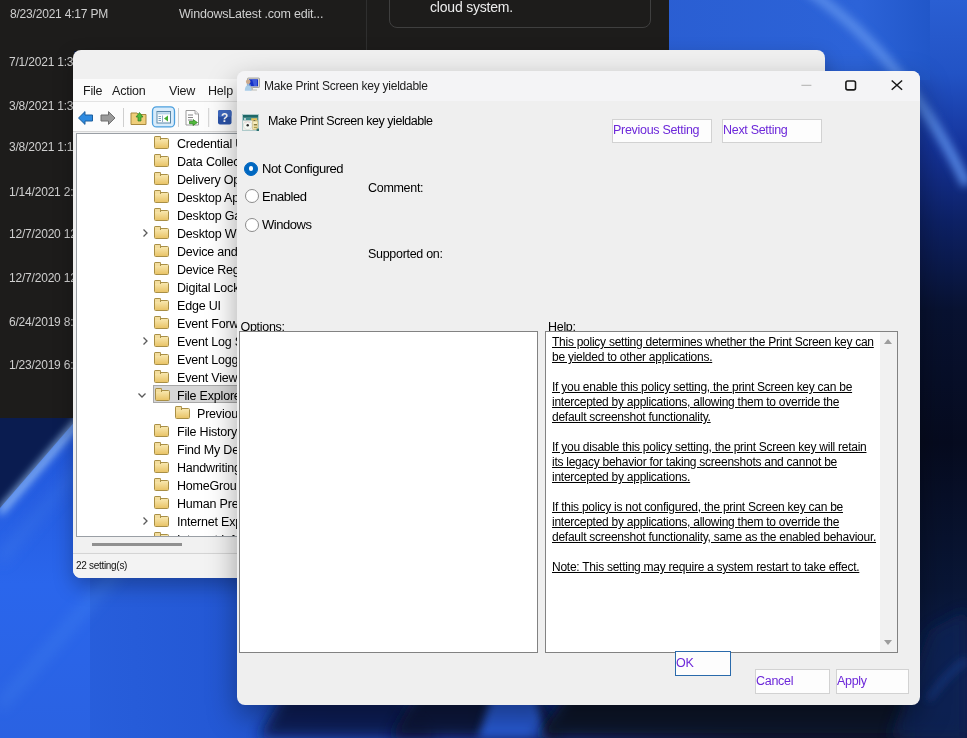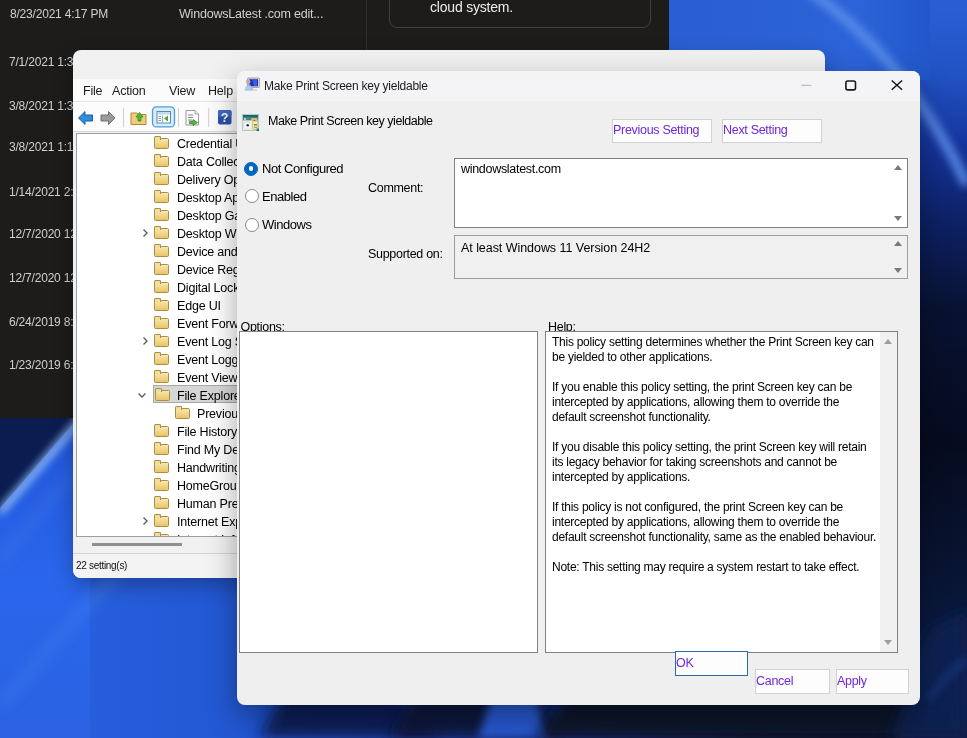--- a/index.html
+++ b/index.html
@@ -64,21 +64,21 @@
   border:1px solid #808080; }
 #cmt .txt { position:absolute; left:6px; top:3px; font-size:12.5px; color:#000; letter-spacing:-0.3px; }
 #sup { position:absolute; left:217px; top:164px; width:454px; height:44px; background:#f0f0f0;
   border:1px solid #9d9d9d; }
 #sup .txt { position:absolute; left:6px; top:4.5px; font-size:12.5px; color:#000; letter-spacing:-0.05px; }
 #optbox { position:absolute; left:2px; top:260px; width:299px; height:322px; background:#fff;
   border:1px solid #828282; }
 #hlpbox { position:absolute; left:308px; top:260px; width:353px; height:322px; background:#fff;
   border:1px solid #828282; }
 #hlptxt { position:absolute; left:6px; top:3px; width:334px; font-size:12px; line-height:15px;
-  color:#000; letter-spacing:-0.26px; }
+  color:#000; letter-spacing:-0.26px;text-decoration:underline; }
 #hlpsb { position:absolute; right:0; top:0; width:17px; height:320px; background:#f1f1f1; }
 .arr-u { width:0; height:0; border-left:4px solid transparent; border-right:4px solid transparent;
   border-bottom:5px solid #7a7a7a; position:absolute; }
 .arr-d { width:0; height:0; border-left:4px solid transparent; border-right:4px solid transparent;
   border-top:5px solid #7a7a7a; position:absolute; }
 </style>
 </head>
 <body>
 <svg id="wall" viewBox="0 0 967 738" preserveAspectRatio="none">
   <defs>
@@ -425,39 +425,29 @@
   <div class="btn" style="left:485px; top:48px; width:100px; height:24px; line-height:21px;">Next Setting</div>
 
   <div class="radio sel" style="left:7px; top:90.5px;"></div>
   <div class="rlbl" style="left:25px; top:90px;">Not Configured</div>
   <div class="radio" style="left:7.5px; top:118px;"></div>
   <div class="rlbl" style="left:25px; top:118px;">Enabled</div>
   <div class="radio" style="left:7.5px; top:146.5px;"></div>
   <div class="rlbl" style="left:25px; top:146px;">Windows</div>
 
   <div class="flbl" style="left:131px; top:86px;">Comment:</div>
-  <div id="cmt">
-    <div class="txt">windowslatest.com</div>
-    <div class="arr-u" style="right:5px; top:6px;"></div>
-    <div class="arr-d" style="right:5px; bottom:6px;"></div>
-  </div>
   <div class="flbl" style="left:131px; top:152px;">Supported on:</div>
-  <div id="sup">
-    <div class="txt">At least Windows 11 Version 24H2</div>
-    <div class="arr-u" style="right:5px; top:5px;"></div>
-    <div class="arr-d" style="right:5px; bottom:5px;"></div>
-  </div>
 
   <div class="flbl" style="left:3.5px; top:225px;">Options:</div>
   <div class="flbl" style="left:311px; top:225px;">Help:</div>
   <div id="optbox"></div>
   <div id="hlpbox">
     <div id="hlptxt">This policy setting determines whether the Print Screen key can<br>be yielded to other applications.<br><br>If you enable this policy setting, the print Screen key can be<br>intercepted by applications, allowing them to override the<br>default screenshot functionality.<br><br>If you disable this policy setting, the print Screen key will retain<br>its legacy behavior for taking screenshots and cannot be<br>intercepted by applications.<br><br>If this policy is not configured, the print Screen key can be<br>intercepted by applications, allowing them to override the<br>default screenshot functionality, same as the enabled behaviour.<br><br>Note: This setting may require a system restart to take effect.</div>
     <div id="hlpsb">
       <div class="arr-u" style="left:4px; top:7px; border-bottom-color:#9d9d9d;"></div>
       <div class="arr-d" style="left:4px; bottom:7px; border-top-color:#9d9d9d;"></div>
     </div>
   </div>
 
-  <div class="btn" style="left:438px; top:580px; width:73px; height:25px; line-height:22px; border:1.5px solid #2a6aab;">OK</div>
+  <div class="btn" style="left:438px; top:580px; width:56px; height:25px; line-height:22px; border:1.5px solid #2a6aab;">OK</div>
   <div class="btn" style="left:518px; top:598px; width:75px; height:25px; line-height:23px;">Cancel</div>
   <div class="btn" style="left:599px; top:598px; width:73px; height:25px; line-height:23px;">Apply</div>
 </div>
 
 </body></html>

